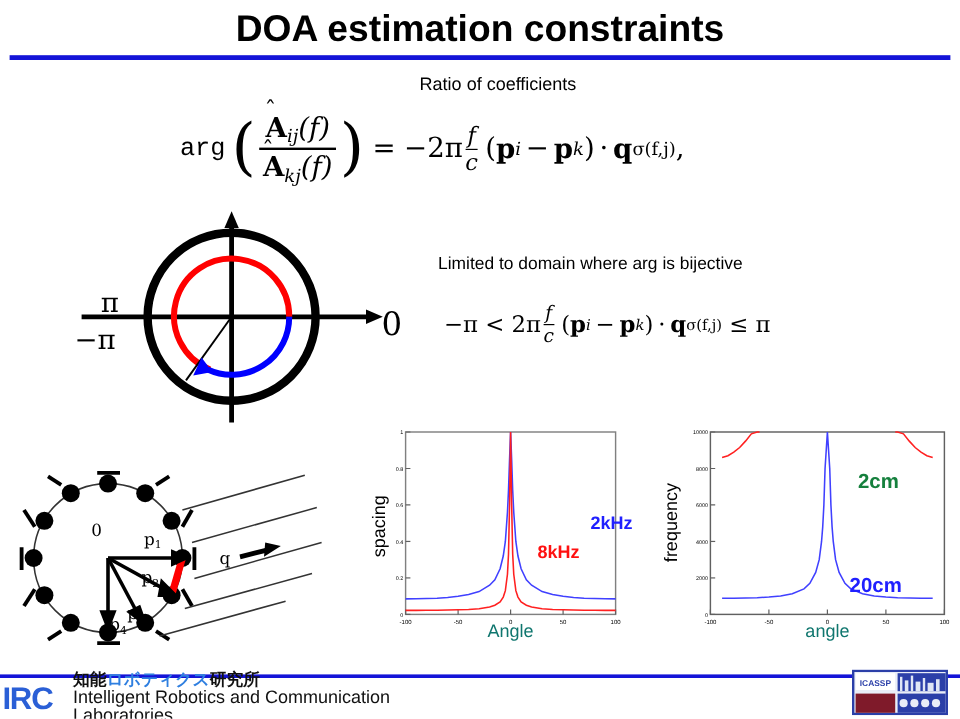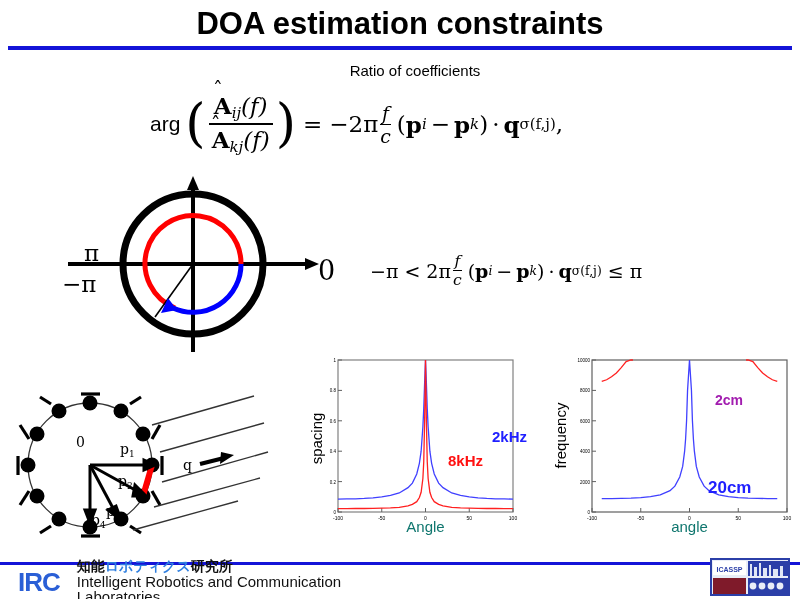--- a/index.html
+++ b/index.html
@@ -90,21 +90,21 @@
 <body>
 
 <div class="slide">
 
   <div class="title">DOA estimation constraints</div>
   <div class="title-rule"></div>
 
   <div class="sec-head">Ratio of coefficients</div>
 
   <div id="eq-main" class="math">
-    <span style="font-family:Liberation Sans, sans-serif;font-size:21px;">arg</span>
+    <span style="font-family:Liberation Mono, monospace;font-size:21px;">arg</span>
     <span class="paren" style="margin-left:5px;">(</span>
     <span class="frac">
       <span class="num">
         <span class="supwide">
           <span class="hatwide">̂</span>
           <span class="bold-up">A</span></span><span class="sub">ij</span><span class="mathit">(f)</span>
       </span>
       <span class="den">
         <span class="supwide">
           <span class="hatwide">̂</span>
@@ -145,20 +145,21 @@
 
     <path d="M 181 92 A 48 48 0 0 1 113 136" fill="none" stroke="#0000ff" stroke-width="5"></path>
 
     <line x1="133" y1="92" x2="95" y2="145" stroke="#000" stroke-width="1.6"></line>
     <polygon points="108,126 101,141 117,138" fill="#0000ff"></polygon>
   </svg>
   <div class="zero-label">0</div>
   <div class="pi-label">π</div>
   <div class="mpi-label">−π</div>
 
+  <div class="note">Limited to domain where arg is bijective</div>
 
   <div id="eq-ineq" class="math">
     <span>−π</span>
     <span style="margin:0 6px;">&lt;</span>
     <span>2π</span>
     <span class="smallfrac">
       <span class="mathit">f</span>
       <span class="den mathit">c</span>
     </span>
     <span style="margin-left:4px;">(</span>
@@ -309,27 +310,27 @@
           <text x="60" y="10" text-anchor="end" font-size="4.5" font-family="Liberation Sans, sans-serif" fill="#000">10000</text>
         </g>
       <g id="freq-series">
           <path d="M71.75 29.28 L76.63 27.76 L81.50 24.72 L86.38 20.92 L91.25 15.60 L96.13 9.52 L101.00 8.00 L102.95 8.00" fill="none" stroke="#ff2020" stroke-width="1.3"></path>
           <path d="M216.05 8.00 L218.00 8.00 L222.88 9.52 L227.75 15.60 L232.63 20.92 L237.50 24.72 L242.38 27.76 L247.25 29.28" fill="none" stroke="#ff2020" stroke-width="1.3"></path>
           <path d="M71.75 146.62 L81.50 146.55 L91.25 146.40 L101.00 146.09 L110.75 145.56 L120.50 144.65 L130.25 142.82 L140.00 138.72 L144.88 134.16 L149.75 125.04 L152.68 114.40 L154.63 99.20 L155.60 87.04 L156.57 68.80 L157.55 38.40 L159.50 8.00 L161.45 38.40 L162.43 68.80 L163.40 87.04 L164.38 99.20 L166.32 114.40 L169.25 125.04 L174.13 134.16 L179.00 138.72 L188.75 142.82 L198.50 144.65 L208.25 145.56 L218.00 146.09 L227.75 146.40 L237.50 146.55 L247.25 146.62" fill="none" stroke="#4040ff" stroke-width="1.3"></path>
         </g>
     </svg>
     <div class="axis-label" style="position:absolute;left:62px;top:166px;width:195px;">angle</div>
     <div class="ylabel" style="position:absolute;left:-35px;top:75px;width:130px;text-align:center;transform:rotate(-90deg);">frequency</div>
-    <div class="legend-txt" style="position:absolute;left:185px;top:40px;color:#a21caf;font-size:14px;text-align:right;">2cm</div>
+    <div class="legend-txt" style="position:absolute;left:185px;top:40px;color:#15803d;font-size:17px;text-align:right;">2cm</div>
     <div class="legend-txt" style="position:absolute;left:178px;top:126px;color:#2020ff;font-size:17px;">20cm</div>
   </div>
 
   <div class="foot-rule"></div>
   <div id="footer-logo">
-    <div style="display:flex;align-items:center;height:34px;padding-left:18px;">
+    <div style="display:flex;align-items:center;height:34px;padding-left:2px;">
       <span class="irc">IRC</span>
       <div style="margin-left:17px;line-height:1.05;">
         <div class="jp">
           <span class="b1">知能</span><span class="b2">ロボティクス</span><span class="b1">研究所</span>
         </div>
         <div class="en">Intelligent Robotics and Communication Laboratories</div>
       </div>
     </div>
   </div>
 

